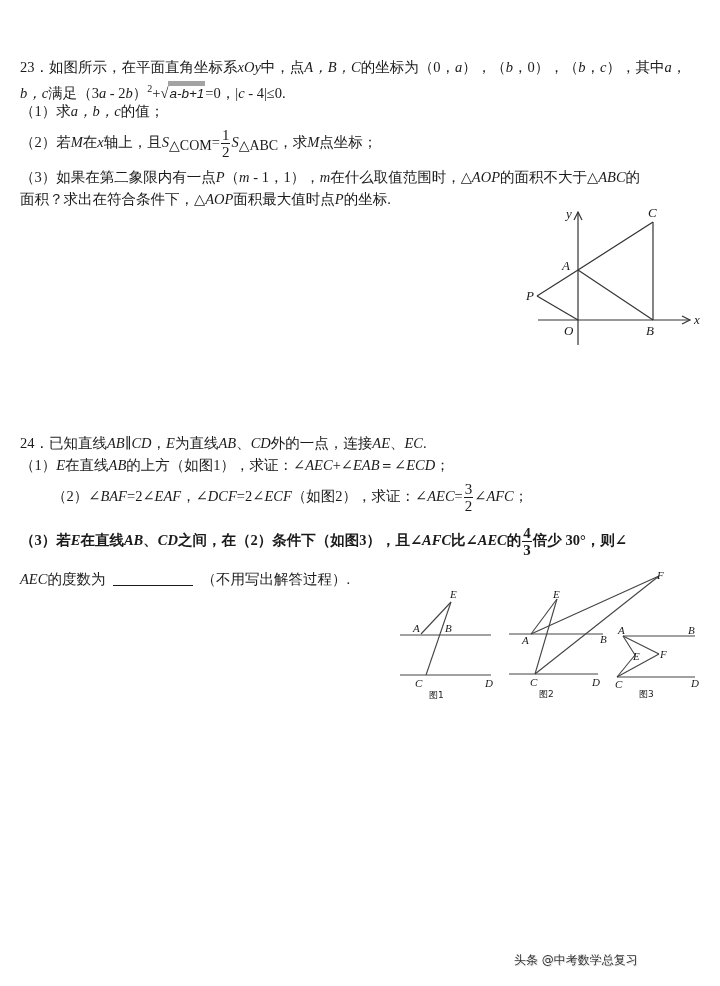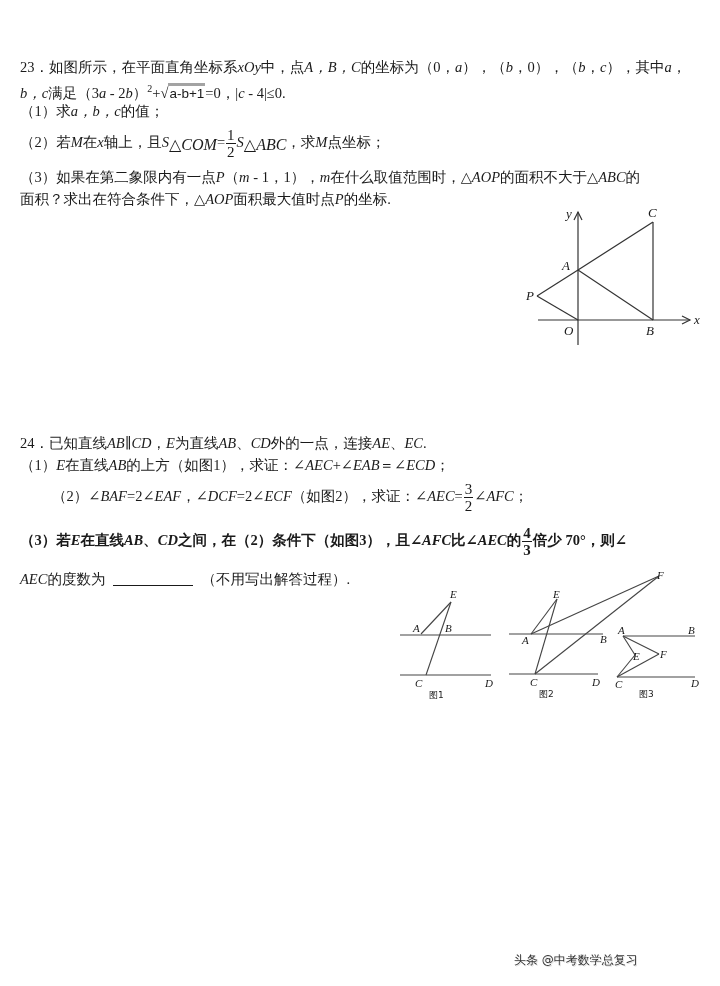--- a/index.html
+++ b/index.html
@@ -3,23 +3,23 @@
 <meta charset="utf-8">
 <style>
   html, body { margin:0; padding:0; background:#ffffff; }
   body { width:720px; height:986px; position:relative; overflow:hidden;
          font-family:"Liberation Serif","DejaVu Serif",serif; color:#1a1a1a; }
   .line { position:absolute; left:20px; font-size:14.5px; line-height:18px; white-space:nowrap; }
   .line i, .it { font-style:italic; }
   .frac { display:inline-block; vertical-align:middle; text-align:center; margin:0 1px; font-size:15px; line-height:16px; }
   .frac .num { display:block; border-bottom:1px solid #1a1a1a; padding:0 1px; }
   .frac .den { display:block; padding:0 1px; }
-  .sub { font-size:16px; vertical-align:-3px; font-style:italic; }
+  .sub { font-size:14px; vertical-align:-3px; }
   .sup { font-size:10px; vertical-align:6px; }
-  .sqrt { display:inline-block; border-top:3px solid #a3a3a3; padding:0 1px; font-family:"Liberation Sans",sans-serif; font-size:13.5px; line-height:15px; }
+  .sqrt { display:inline-block; border-top:5px solid #a3a3a3; padding:0 1px; font-family:"Liberation Sans",sans-serif; font-size:13.5px; line-height:15px;font-style:italic; }
   .blank { display:inline-block; width:80px; border-bottom:1.5px solid #1a1a1a; margin:0 8px; vertical-align:-2px; }
   svg text { font-family:"Liberation Serif",serif; font-style:italic; fill:#1a1a1a; }
   svg .cap { font-style:normal; font-family:"DejaVu Sans",sans-serif; font-size:9px; }
   .watermark { position:absolute; left:514px; top:952px; font-family:"DejaVu Sans",sans-serif; font-size:12px; color:#333;
                text-shadow: 0 0 2px #fff, 1px 1px 0 #ddd; }
 </style>
 </head>
 <body>
 
 <div class="line" style="top:58px;">
@@ -80,21 +80,21 @@
 
 <div class="line" style="top:456px;">
   <span>（1）</span><i>E</i><span>在直线</span><i>AB</i><span>的上方（如图1），求证：∠</span><i>AEC</i><span>+∠</span><i>EAB</i><span>＝∠</span><i>ECD</i><span>；</span>
 </div>
 
 <div class="line" style="top:481px;margin-left:32px;">
   <span>（2）∠</span><i>BAF</i><span>=2∠</span><i>EAF</i><span>，∠</span><i>DCF</i><span>=2∠</span><i>ECF</i><span>（如图2），求证：∠</span><i>AEC</i><span>=</span><span class="frac"><span class="num">3</span><span class="den">2</span></span><span>∠</span><i>AFC</i><span>；</span>
 </div>
 
 <div class="line" style="top:525px;font-weight:bold;">
-  <span>（3）若</span><i>E</i><span>在直线</span><i>AB</i><span>、</span><i>CD</i><span>之间，在（2）条件下（如图3），且∠</span><i>AFC</i><span>比∠</span><i>AEC</i><span>的</span><span class="frac"><span class="num">4</span><span class="den">3</span></span><span>倍少 70°，则∠</span>
+  <span>（3）若</span><i>E</i><span>在直线</span><i>AB</i><span>、</span><i>CD</i><span>之间，在（2）条件下（如图3），且∠</span><i>AFC</i><span>比∠</span><i>AEC</i><span>的</span><span class="frac"><span class="num">4</span><span class="den">3</span></span><span>倍少 30°，则∠</span>
 </div>
 
 <div class="line" style="top:570px;">
   <i>AEC</i><span>的度数为</span><span class="blank"></span><span>（不用写出解答过程）.</span>
 </div>
 
 <svg style="position:absolute; left:395px; top:570px;" width="325" height="135" viewBox="0 0 325 135">
   <g stroke="#444" stroke-width="1.1" fill="none">
 
     <line x1="5" y1="65" x2="96" y2="65"></line>

